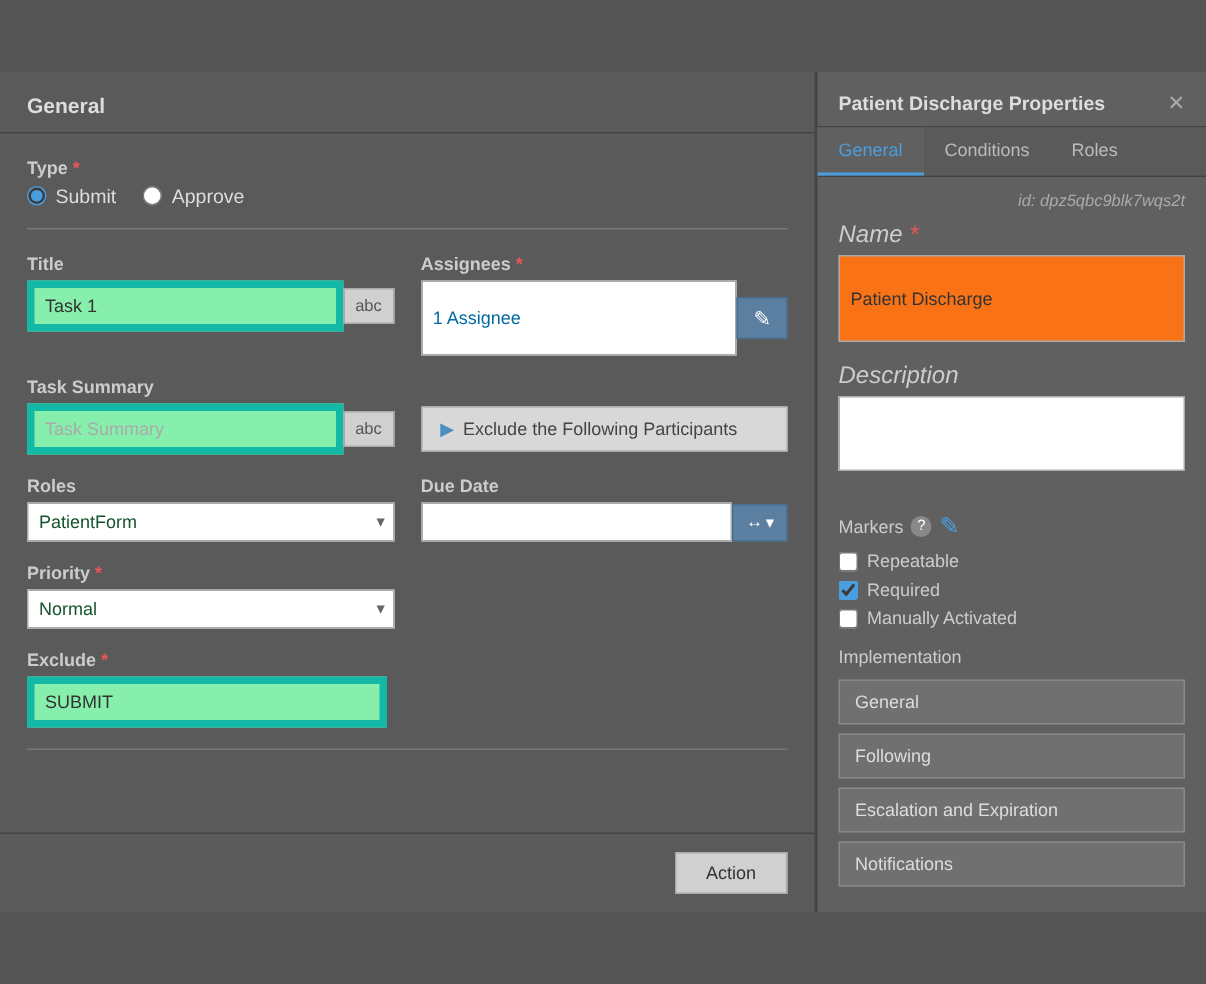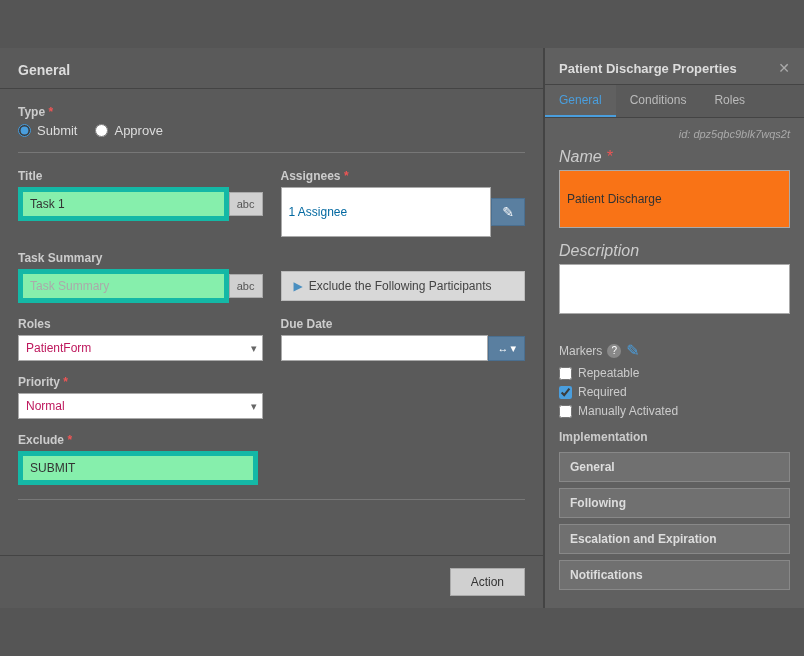--- a/index.html
+++ b/index.html
@@ -105,21 +105,21 @@
       color: #555;
       font-size: 11px;
       padding: 5px 7px;
       cursor: pointer;
       white-space: nowrap;
     }
     .select-input {
       width: 100%;
       background: #fff;
       border: 1px solid #aaa;
-      color: #be185d;
+      color: #14532d;
       font-size: 12px;
       padding: 5px 7px;
       outline: none;
       appearance: none;
       -webkit-appearance: none;
     }
     .select-wrapper {
       position: relative;
       display: block;
     }
@@ -331,21 +331,20 @@
       margin-bottom: 5px;
     }
     .markers-edit {
       float: right;
       color: #4a9edd;
       cursor: pointer;
       font-size: 16px;
     }
     .impl-section {
       margin-top: 8px;
-      font-weight: bold;
     }
     .impl-title {
       color: #ccc;
       font-size: 12px;
       margin-bottom: 8px;
     }
     .impl-item {
       background: #707070;
       border: 1px solid #888;
       color: #ddd;

